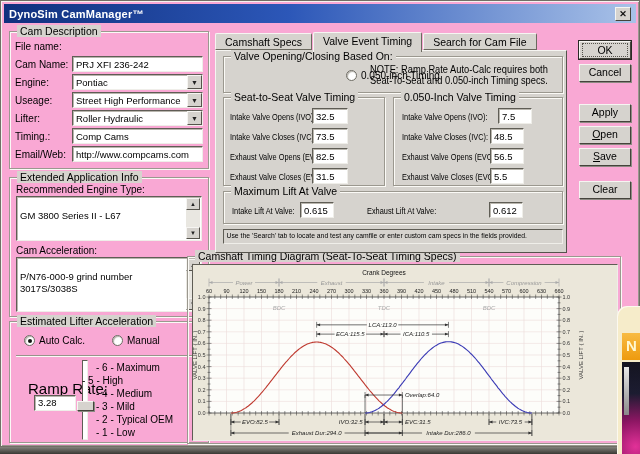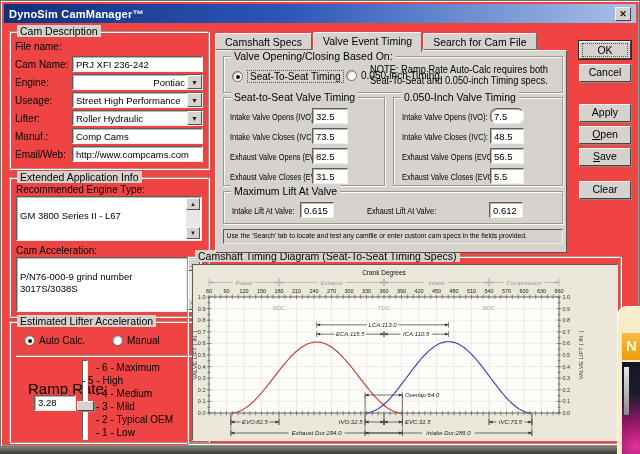--- a/index.html
+++ b/index.html
@@ -1,18 +1,18 @@
 <!DOCTYPE html>
 <html><head>
 <meta charset="utf-8">
 <style>
   *{margin:0;padding:0;box-sizing:border-box;font-family:"Liberation Sans",sans-serif}
   html,body{width:640px;height:454px;overflow:hidden}
   .screen{position:relative;width:640px;height:454px;background:#8f8d86;overflow:hidden;font-size:10.5px;color:#000}
-  .win{position:absolute;left:0;top:0;width:640px;height:447px;background:#ef4444;border:1px solid #716f66;box-shadow:inset 1px 1px 0 #f4f3ef, inset -1px -1px 0 #9a978e}
+  .win{position:absolute;left:0;top:0;width:640px;height:447px;background:#f9a8d4;border:1px solid #716f66;box-shadow:inset 1px 1px 0 #f4f3ef, inset -1px -1px 0 #9a978e}
   .titlebar{position:absolute;left:3px;top:3px;right:3px;height:19px;background:linear-gradient(90deg,#10307e 0%,#2c57b8 45%,#a9c2e8 100%);display:flex;align-items:center;padding:0 5px}
   .titlebar .t{color:#fff;font-weight:bold;font-size:11px;letter-spacing:.2px}
   .closebtn{margin-left:auto;width:16px;height:14px;background:#d6d3ce;border:1px solid;border-color:#f6f5f2 #45433c #45433c #f6f5f2;font-size:9px;line-height:12px;text-align:center;font-weight:bold;color:#111;cursor:default}
   
   .g{position:absolute;border:1px solid #9b988f;box-shadow:inset 1px 1px 0 #fbfaf6, 1px 1px 0 #fbfaf6}
   .leg{position:absolute;top:-7px;left:7px;background:#d6d3ce;padding:0 3px;font-size:10.5px;white-space:nowrap;line-height:12px}
   
   .inp{background:#fff;border:1px solid;border-color:#5f5d55 #efeee9 #efeee9 #5f5d55;box-shadow:inset 1px 1px 0 #b9b6ae;font-size:9.5px;padding:1px 3px;height:16px;color:#000;white-space:nowrap;overflow:hidden;width:100%}
   input.inp{outline:none}
   .ro{background:#d6d3ce}
@@ -77,40 +77,40 @@
       <div class="row">
         <label>File name:</label>
       </div>
       <div class="row">
         <label>Cam Name:</label>
         <span class="fld"><input class="inp" value="PRJ XFI 236-242" style=""></span>
       </div>
       <div class="row">
         <label>Engine:</label>
         <span class="fld">
-          <input class="inp" style="padding-right: 17px; text-align: right;" value="Pontiac">
+          <input class="inp" style="padding-right: 17px;" value="Pontiac">
           <span class="arr">▼</span>
         </span>
       </div>
       <div class="row">
         <label>Useage:</label>
         <span class="fld">
           <input class="inp" style="padding-right: 17px;" value="Street High Performance">
           <span class="arr">▼</span>
         </span>
       </div>
       <div class="row">
         <label>Lifter:</label>
         <span class="fld">
           <input class="inp" style="padding-right: 17px;" value="Roller Hydraulic">
           <span class="arr">▼</span>
         </span>
       </div>
       <div class="row">
-        <label>Manuf.:</label>
+        <label>Timing.:</label>
         <span class="fld"><input class="inp" value="Comp Cams" style=""></span>
       </div>
       <div class="row">
         <label>Email/Web:</label>
         <span class="fld"><input class="inp" value="http://www.compcams.com" style=""></span>
       </div>
     </div>
 
     <div class="g" style="left:8px;top:176px;width:200px;height:140px">
       <span class="leg">Extended Application Info</span>
@@ -158,24 +158,20 @@
 
     <div class="tabstrip">
       <div class="tab">Camshaft Specs</div>
       <div class="tab active">Valve Event Timing</div>
       <div class="tab">Search for Cam File</div>
     </div>
     <div class="tabpanel"></div>
 
     <div class="g" style="left:222px;top:55px;width:340px;height:37px;z-index:2">
       <span class="leg">Valve Opening/Closing Based On:</span>
-      <div class="rrow" style="left:8px;top:13px">
-        <span class="rad on"></span>
-        <span class="rlab focusrect">Seat-To-Seat Timing</span>
-      </div>
       <div class="rrow" style="left:122px;top:13px">
         <span class="rad"></span>
         <span class="rlab">0.050-inch Timing</span>
       </div>
       <div class="note" style="left:146px;top:7px">
         <div>NOTE: Ramp Rate Auto-Calc requires both</div>
         <div>Seat-To-Seat and 0.050-inch Timing specs.</div>
       </div>
     </div>
 
@@ -187,21 +183,21 @@
       <input class="inp" style="position: absolute; left: 88px; top: 30px; width: 36px;" value="73.5">
       <div class="sc" style="left:6px;top:54px">Exhaust Valve Opens (EVO):</div>
       <input class="inp" style="position: absolute; left: 88px; top: 50px; width: 36px;" value="82.5">
       <div class="sc" style="left:6px;top:74px">Exhaust Valve Closes (EVC):</div>
       <input class="inp" style="position: absolute; left: 88px; top: 70px; width: 36px;" value="31.5">
     </div>
 
     <div class="g" style="left:392px;top:96px;width:170px;height:89px;z-index:2">
       <span class="leg">0.050-Inch Valve Timing</span>
       <div class="sc" style="left:8px;top:14px">Intake Valve Opens (IVO):</div>
-      <input class="inp" style="position: absolute; left: 96px; top: 10px; width: 34px; border-radius: 7px;" value="7.5">
+      <input class="inp" style="position: absolute; left: 104px; top: 10px; width: 34px;" value="7.5">
       <div class="sc" style="left:8px;top:34px">Intake Valve Closes (IVC):</div>
       <input class="inp" style="position: absolute; left: 96px; top: 30px; width: 34px;" value="48.5">
       <div class="sc" style="left:8px;top:54px">Exhaust Valve Opens (EVO):</div>
       <input class="inp" style="position: absolute; left: 96px; top: 50px; width: 34px;" value="56.5">
       <div class="sc" style="left:8px;top:74px">Exhaust Valve Closes (EVC):</div>
       <input class="inp" style="position: absolute; left: 96px; top: 70px; width: 34px;" value="5.5">
     </div>
 
     <div class="g" style="left:222px;top:190px;width:340px;height:33px;z-index:2">
       <span class="leg">Maximum Lift At Valve</span>

